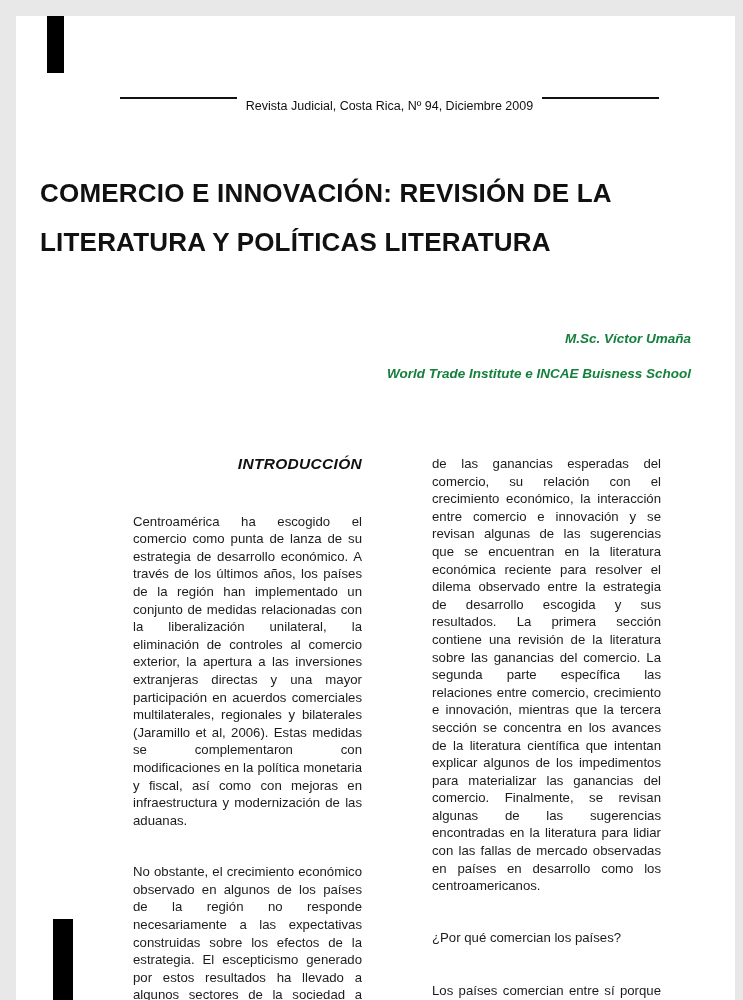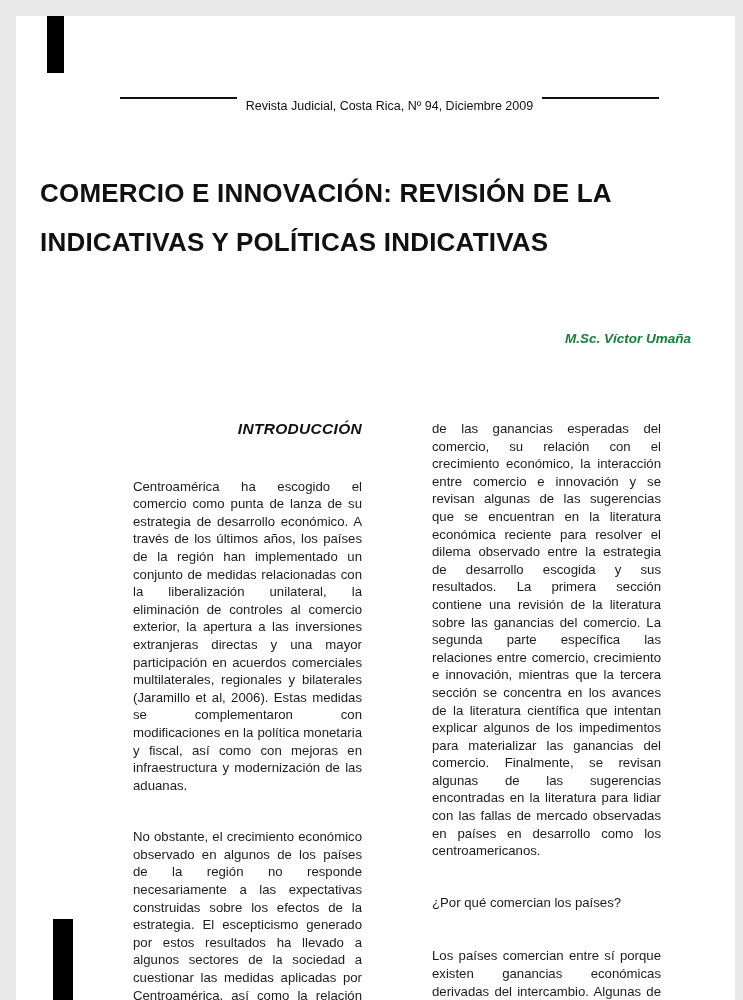--- a/index.html
+++ b/index.html
@@ -96,25 +96,26 @@
   <div class="artifact br"></div>
 
   <div class="header-row">
     <div class="header-rule"></div>
     <div class="header-text">Revista Judicial, Costa Rica, Nº 94, Diciembre 2009</div>
     <div class="header-rule"></div>
   </div>
 
   <div class="title">
     <div>COMERCIO E INNOVACIÓN: REVISIÓN DE LA</div>
-    <div>INDICATIVAS Y POLÍTICAS INDICATIVAS</div>
+    <div>LITERATURA Y POLÍTICAS LITERATURA</div>
   </div>
 
   <div class="author">
     <div>M.Sc. Víctor Umaña</div>
+    <div>World Trade Institute e INCAE Buisness School</div>
   </div>
 
   <div class="columns">
 
     <div class="col">
       <h2>INTRODUCCIÓN</h2>
       <p>Centroamérica ha escogido el comercio como punta de lanza de su estrategia de desarrollo económico. A través de los últimos años, los países de la región han implementado un conjunto de medidas relacionadas con la liberalización unilateral, la eliminación de controles al comercio exterior, la apertura a las inversiones extranjeras directas y una mayor participación en acuerdos comerciales multilaterales, regionales y bilaterales (Jaramillo et al, 2006). Estas medidas se complementaron con modificaciones en la política monetaria y fiscal, así como con mejoras en infraestructura y modernización de las aduanas.</p>
       <p>No obstante, el crecimiento económico observado en algunos de los países de la región no responde necesariamente a las expectativas construidas sobre los efectos de la estrategia. El escepticismo generado por estos resultados ha llevado a algunos sectores de la sociedad a cuestionar las medidas aplicadas por Centroamérica, así como la relación entre comercio y desarrollo. ¿Cómo explicar esta situación? ¿Es un problema de aplicación de la estrategia? ¿Qué se puede hacer al respecto?</p>
     </div>
 

